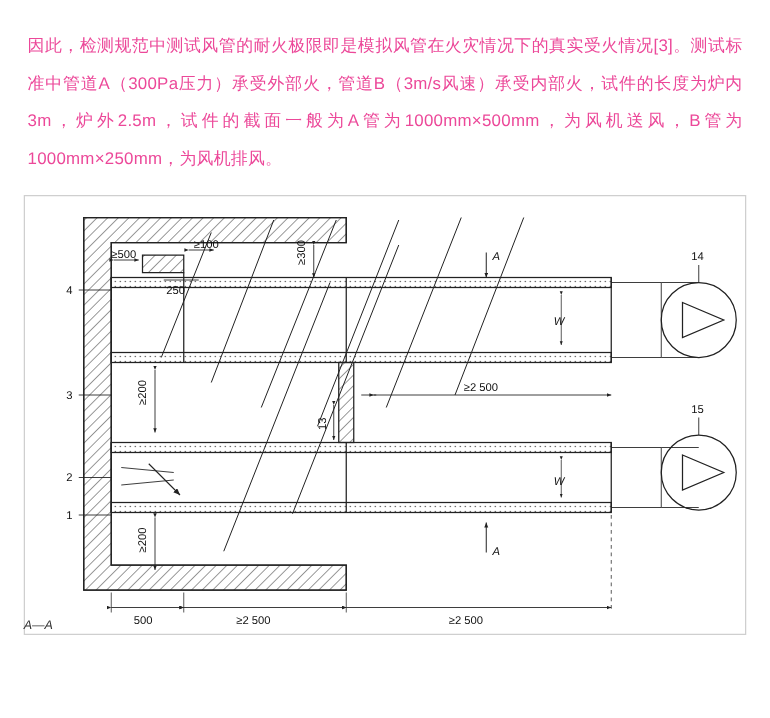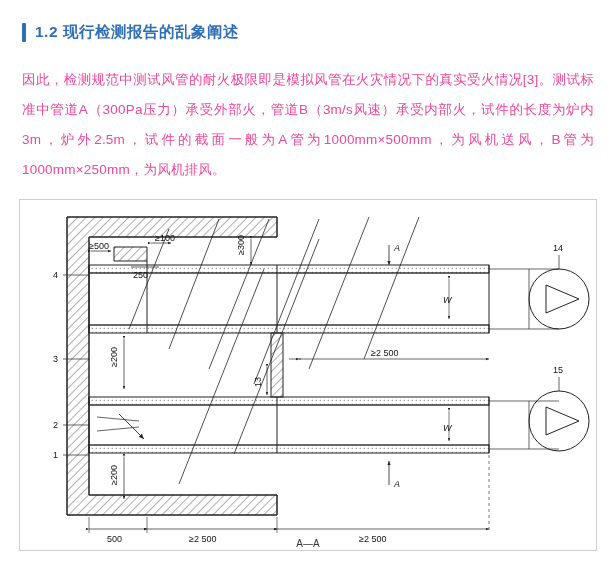--- a/index.html
+++ b/index.html
@@ -41,34 +41,30 @@
     width:578px;height:352px;
     background:#ffffff;
   }
   .figure .fbox{
     position:absolute;left:0;top:0;width:100%;height:100%;
     border:1px solid #cfcfcf;
     box-sizing:border-box;
   }
   .figure svg{position:absolute;left:0;top:0;}
   .cap{
-    position:absolute;left:0;right:0;bottom:2px;text-align:center;
-    font-size:10px;color:#333;
+    position:absolute;left:0;right:0;bottom:2px;
+    font-size:10px;color:#333;font-style:italic;
   }
   text{font-family:"Liberation Sans","DejaVu Sans",sans-serif;}
 </style>
 </head>
 <body>
 
 <div class="page">
 
-  <div class="heading">
-    <div class="bar"></div>
-    <div class="txt"><span>1.2</span>&nbsp;<span>现行检测报告的乱象阐述</span></div>
-  </div>
 
   <div class="para">因此，检测规范中测试风管的耐火极限即是模拟风管在火灾情况下的真实受火情况[3]。测试标准中管道A（300Pa压力）承受外部火，管道B（3m/s风速）承受内部火，试件的长度为炉内3m，炉外2.5m，试件的截面一般为A管为1000mm×500mm，为风机送风，B管为1000mm×250mm，为风机排风。</div>
 
   <div class="figure">
     <div class="fbox"></div>
 
     <svg width="578" height="352" viewBox="0 0 578 352">
       <defs>
         <pattern id="hatch" width="6" height="6" patternUnits="userSpaceOnUse" patternTransform="rotate(45)">
           <line x1="0" y1="0" x2="0" y2="6" stroke="#333" stroke-width="0.8"></line>

